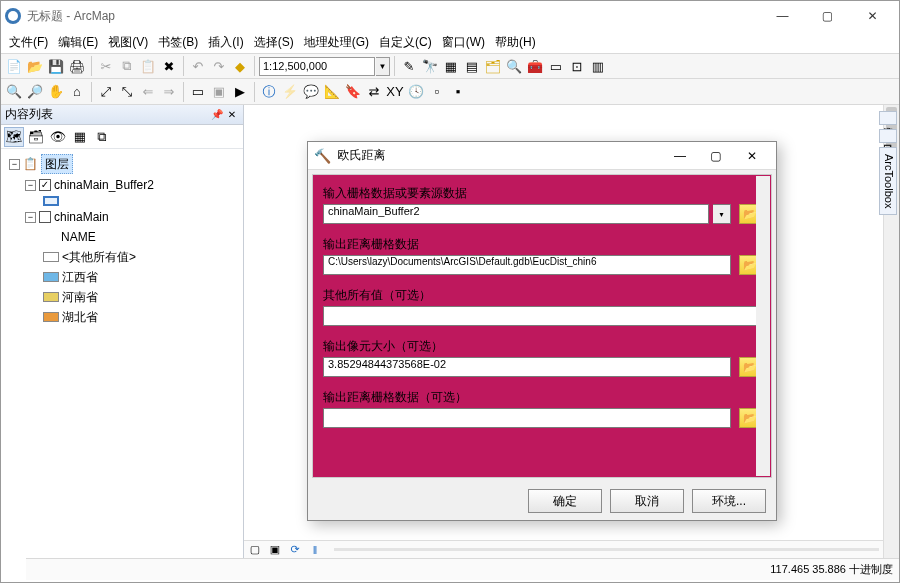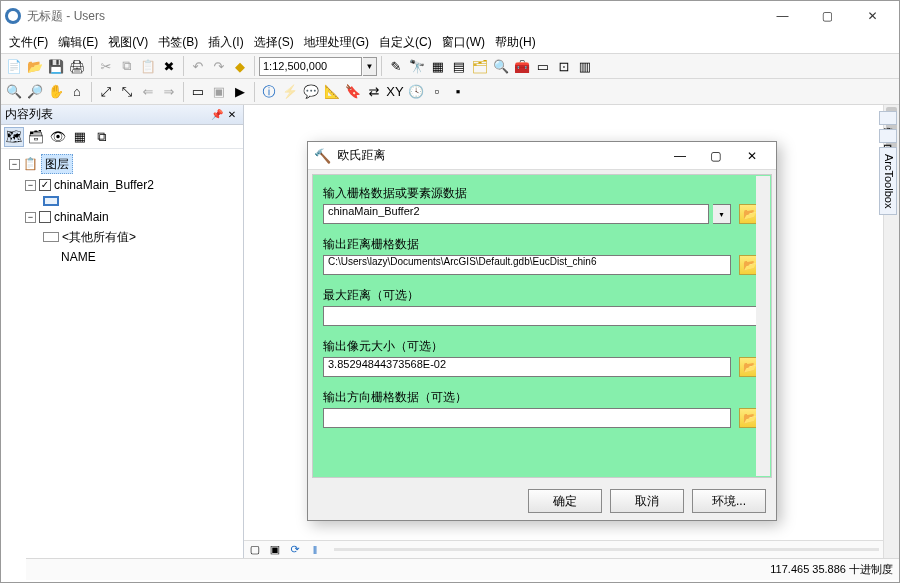--- a/index.html
+++ b/index.html
@@ -10,21 +10,21 @@
 .titlebar-title{flex:1;}
 .win-btns{display:flex;}
 .win-btn{width:45px;height:28px;display:flex;align-items:center;justify-content:center;color:#333;}
 .menubar{height:22px;display:flex;align-items:center;padding:0 4px;gap:2px;}
 .menubar span{padding:2px 4px;}
 .toolbar{height:26px;border-top:1px solid #d9d9d9;border-bottom:1px solid #d9d9d9;display:flex;align-items:center;padding:0 3px;gap:1px;background:#f6f6f6;}
 .toolbar2{border-top:none;}
 .tbtn{width:20px;height:20px;display:flex;align-items:center;justify-content:center;border:1px solid transparent;font-size:13px;}
 .tbtn.dis{opacity:.35;}
 .tsep{width:1px;height:20px;background:#ccc;margin:0 3px;}
-.scale-input{height:19px;width:103px;border:1px solid #999;background:#fff;font-size:11px;padding:0 3px;display:flex;align-items:center;}
+.scale-input{height:19px;width:116px;border:1px solid #999;background:#fff;font-size:11px;padding:0 3px;display:flex;align-items:center;}
 .scale-dd{width:14px;height:19px;border:1px solid #999;border-left:none;display:flex;align-items:center;justify-content:center;font-size:8px;background:#efefef;}
 .main-area{display:flex;height:calc(100% - 30px - 22px - 26px - 26px - 22px - 2px);}
 .panel{width:243px;border-right:1px solid #c7cdd6;display:flex;flex-direction:column;background:#fff;}
 .panel-hdr{height:20px;background:linear-gradient(#eef3fb,#dce6f4);border-bottom:1px solid #c7cdd6;display:flex;align-items:center;padding:0 4px;font-size:12px;}
 .panel-hdr .sp{flex:1;}
 .panel-hdr .pin,.panel-hdr .x{width:14px;height:14px;display:flex;align-items:center;justify-content:center;font-size:10px;}
 .toc-tools{height:24px;display:flex;align-items:center;gap:2px;padding:2px 3px;border-bottom:1px solid #e3e6ea;}
 .toc-tools .ti{width:20px;height:20px;display:flex;align-items:center;justify-content:center;font-size:13px;}
 .tree{flex:1;padding:4px 2px;overflow:auto;font-size:12px;line-height:18px;}
 .tn{display:flex;align-items:center;gap:3px;padding:1px 0;}
@@ -40,39 +40,39 @@
 .statusbar{height:22px;border-top:1px solid #d9d9d9;display:flex;align-items:center;padding:8px 6px;font-size:11px;background:#fafafa;margin-left:25px;}
 .statusbar .fill{flex:1;}
 .right-tabs{position:absolute;right:2px;top:110px;width:18px;display:flex;flex-direction:column;gap:4px;}
 .right-tab{writing-mode:vertical-rl;border:1px solid #b6c2d2;background:#eef3fb;padding:6px 1px;font-size:11px;text-align:center;}
 
 .dialog{position:absolute;left:306px;top:140px;width:470px;height:380px;background:#f0f0f0;border:1px solid #888;box-shadow:4px 4px 14px rgba(0,0,0,.25);display:flex;flex-direction:column;}
 .dlg-title{height:28px;background:#fff;display:flex;align-items:center;padding:0 6px;border-bottom:1px solid #ddd;}
 .dlg-title .ic{font-size:14px;margin-right:6px;}
 .dlg-title .sp{flex:1;}
 .dlg-title .wb{width:36px;height:24px;display:flex;align-items:center;justify-content:center;}
-.dlg-body{flex:1;padding:10px 10px 0 10px;overflow:auto;position:relative;background:#86efac;margin:4px;border:1px solid #ccc;}
+.dlg-body{flex:1;padding:10px 10px 0 10px;overflow:auto;position:relative;background:#be185d;margin:4px;border:1px solid #ccc;}
 .fld-lbl{font-size:12px;margin-top:12px;}
 .fld-lbl.first{margin-top:0;}
 .fld-row{display:flex;align-items:center;gap:4px;margin-top:2px;}
 .fld-row .inp{flex:1;height:20px;border:1px solid #7a7a7a;background:#fff;padding:0 4px;font-size:11px;}
 .fld-row .dd{width:18px;height:20px;border:1px solid #7a7a7a;border-left:none;background:#efefef;display:flex;align-items:center;justify-content:center;font-size:8px;}
 .fld-row .br{width:22px;height:20px;border:1px solid #b9a33c;background:linear-gradient(#ffe97a,#f5cf3a);display:flex;align-items:center;justify-content:center;font-size:11px;margin-left:4px;}
 .dlg-scroll{position:absolute;right:1px;top:1px;bottom:1px;width:14px;background:#f0f0f0;}
 .dlg-ftr{height:38px;display:flex;align-items:center;justify-content:flex-end;gap:8px;padding:0 10px;}
 .btn{height:24px;min-width:74px;padding:0 10px;border:1px solid #8a8a8a;background:linear-gradient(#fdfdfd,#e6e6e6);font-size:12px;display:flex;align-items:center;justify-content:center;}
 .below-canvas{height:18px;border-top:1px solid #ddd;display:flex;align-items:center;padding:0 4px;gap:6px;font-size:11px;background:#fafafa;}
 .below-canvas .ic{width:14px;height:14px;display:flex;align-items:center;justify-content:center;}
 </style>
 </head>
 <body>
 
 <div class="titlebar">
   <div class="appicon"></div>
-  <div class="titlebar-title">无标题 - Users</div>
+  <div class="titlebar-title">无标题 - ArcMap</div>
   <div class="win-btns">
     <div class="win-btn">—</div>
     <div class="win-btn">▢</div>
     <div class="win-btn">✕</div>
   </div>
 </div>
 
 <div class="menubar">
   <span>文件(F)</span>
   <span>编辑(E)</span>
@@ -170,26 +170,38 @@
           <span>chinaMain_Buffer2</span>
         </div>
       <div class="tn ind3">
           <span class="sym sel"></span>
         </div>
       <div class="tn ind2">
           <span class="exp">−</span>
           <span class="chk"></span>
           <span>chinaMain</span>
         </div>
+      <div class="tn ind4">
+          <span>NAME</span>
+        </div>
       <div class="tn ind3">
           <span class="sym" style="background:#fff"></span>
           <span>&lt;其他所有值&gt;</span>
         </div>
-      <div class="tn ind4">
-          <span>NAME</span>
+      <div class="tn ind3">
+          <span class="sym" style="background:#6fb7e6"></span>
+          <span>江西省</span>
+        </div>
+      <div class="tn ind3">
+          <span class="sym" style="background:#e7cf63"></span>
+          <span>河南省</span>
+        </div>
+      <div class="tn ind3">
+          <span class="sym" style="background:#e99a3d"></span>
+          <span>湖北省</span>
         </div>
     </div>
   </div>
 
   <div class="canvas">
     <div class="vscroll">
         <div class="th"></div>
       </div>
     <div class="below-canvas" style="position:absolute;left:0;right:16px;bottom:0;">
       <span class="ic">▢</span>
@@ -228,32 +240,32 @@
       <div class="dd">▾</div>
       <div class="br">📂</div>
     </div>
 
     <div class="fld-lbl">输出距离栅格数据</div>
     <div class="fld-row">
       <div class="inp" style="font-size:10px">C:\Users\lazy\Documents\ArcGIS\Default.gdb\EucDist_chin6</div>
       <div class="br">📂</div>
     </div>
 
-    <div class="fld-lbl">最大距离（可选）</div>
+    <div class="fld-lbl">其他所有值（可选）</div>
     <div class="fld-row">
       <div class="inp"></div>
     </div>
 
     <div class="fld-lbl">输出像元大小（可选）</div>
     <div class="fld-row">
       <div class="inp">3.85294844373568E-02</div>
       <div class="br">📂</div>
     </div>
 
-    <div class="fld-lbl">输出方向栅格数据（可选）</div>
+    <div class="fld-lbl">输出距离栅格数据（可选）</div>
     <div class="fld-row">
       <div class="inp"></div>
       <div class="br">📂</div>
     </div>
 
     <div class="dlg-scroll"></div>
   </div>
   <div class="dlg-ftr">
     <div class="btn">确定</div>
     <div class="btn">取消</div>

